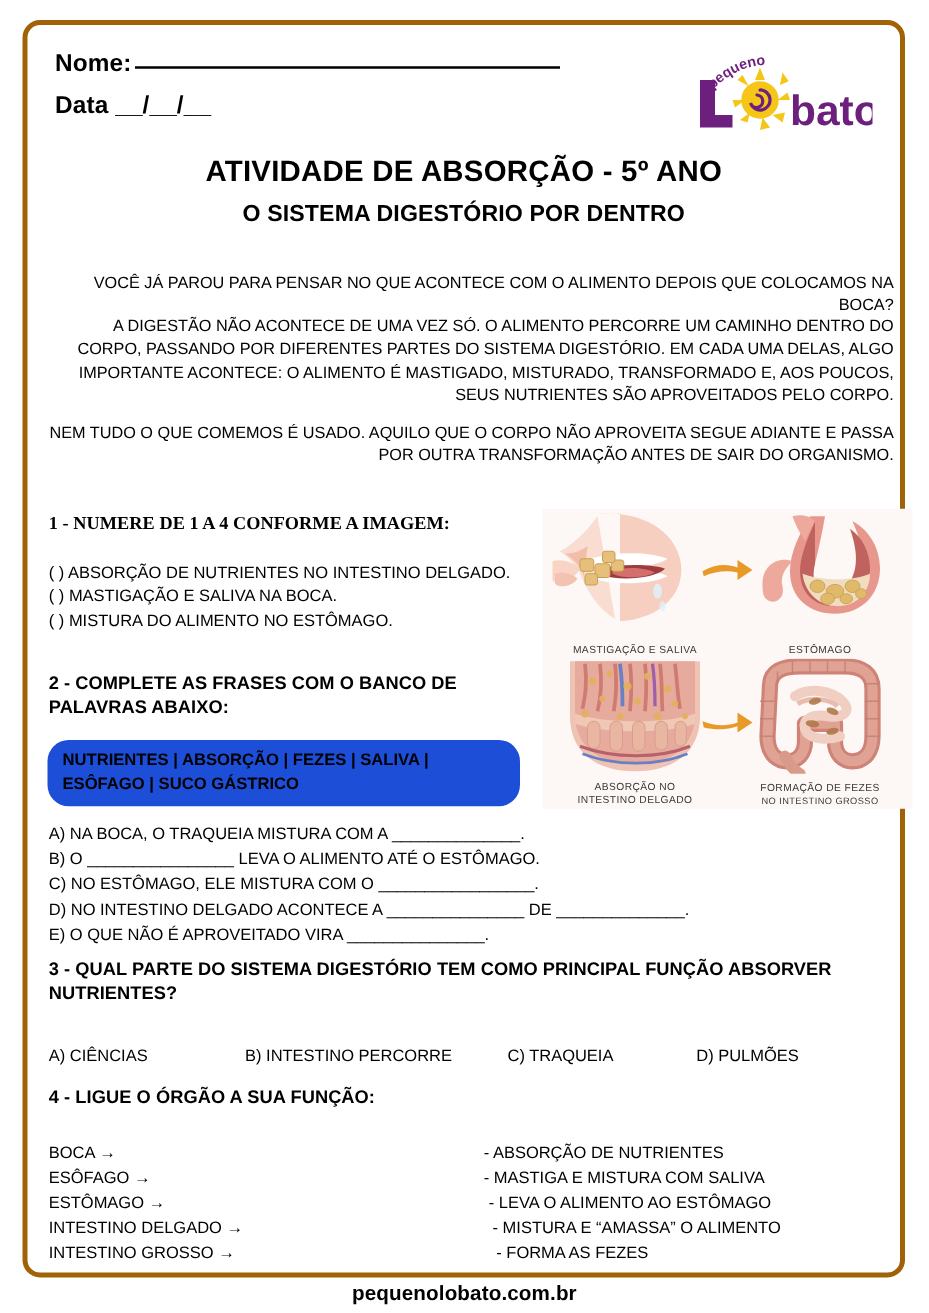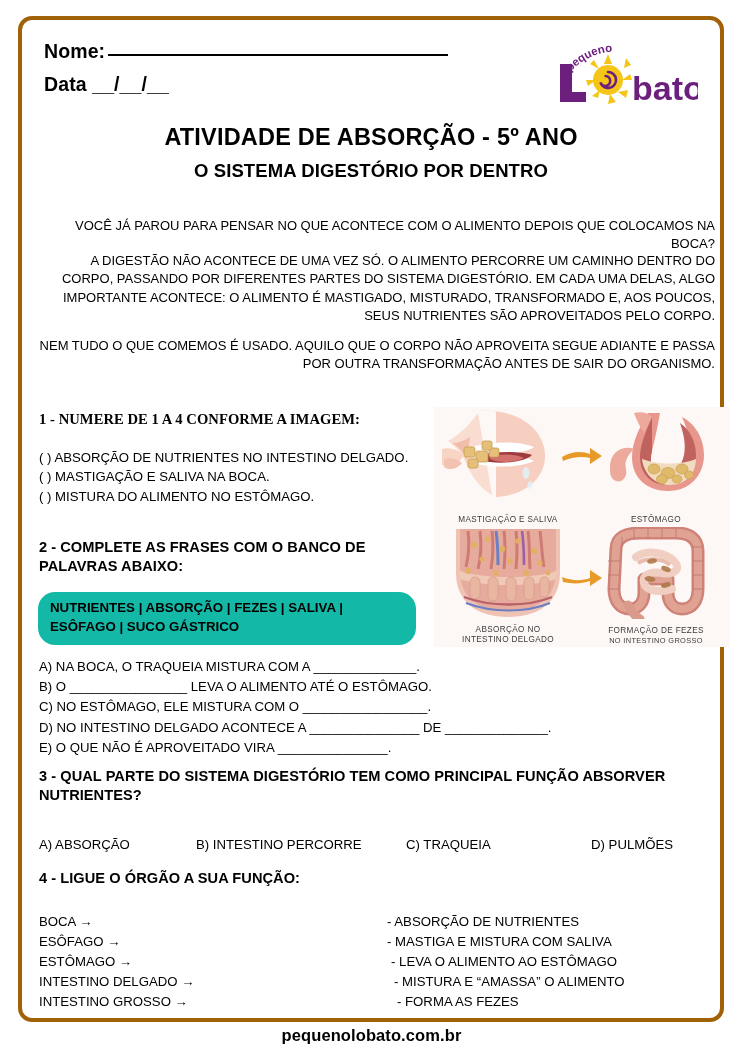--- a/index.html
+++ b/index.html
@@ -121,21 +121,21 @@
   #q1-list .opt { white-space: nowrap; }
 
   
   #word-bank {
     position: absolute;
     left: 16px;
     top: 572px;
     width: 378px;
     padding: 7px 12px 8px 12px;
     box-sizing: border-box;
-    background: #14b8a6;
+    background: #1d4ed8;
     border-radius: 17px;
     font-size: 13.3px;
     font-weight: bold;
     line-height: 1.42;
   }
 
   
   #fill-list {
     position: absolute;
     left: 17px;
@@ -151,21 +151,21 @@
     position: absolute;
     left: 17px;
     top: 817px;
     width: 676px;
     font-size: 13.2px;
   }
   #q3-options .alt { position: absolute; top: 0; white-space: nowrap; }
   #q3-alt-0 { left: 0px; }
   #q3-alt-1 { left: 157px; }
   #q3-alt-2 { left: 367px; }
-  #q3-alt-3 { left: 518px; margin-left: 34px; }
+  #q3-alt-3 { left: 518px; }
 
   
   #match-left {
     position: absolute;
     left: 17px;
     top: 892px;
     width: 290px;
     font-size: 13.2px;
     line-height: 1.52;
   }
@@ -303,21 +303,21 @@
   <div id="fill-list">
     <div class="item">A) NA BOCA, O TRAQUEIA MISTURA COM A ______________.</div>
     <div class="item">B) O ________________ LEVA O ALIMENTO ATÉ O ESTÔMAGO.</div>
     <div class="item">C) NO ESTÔMAGO, ELE MISTURA COM O _________________.</div>
     <div class="item">D) NO INTESTINO DELGADO ACONTECE A _______________ DE ______________.</div>
     <div class="item">E) O QUE NÃO É APROVEITADO VIRA _______________.</div>
   </div>
 
   <div id="q3-heading" class="q-heading">3 - QUAL PARTE DO SISTEMA DIGESTÓRIO TEM COMO PRINCIPAL FUNÇÃO ABSORVER NUTRIENTES?</div>
   <div id="q3-options">
-    <span id="q3-alt-0" class="alt">A) ABSORÇÃO</span>
+    <span id="q3-alt-0" class="alt">A) CIÊNCIAS</span>
     <span id="q3-alt-1" class="alt">B) INTESTINO PERCORRE</span>
     <span id="q3-alt-2" class="alt">C) TRAQUEIA</span>
     <span id="q3-alt-3" class="alt">D) PULMÕES</span>
   </div>
 
   <div id="q4-heading" class="q-heading">4 - LIGUE O ÓRGÃO A SUA FUNÇÃO:</div>
   <div id="match-left">
     <div class="org">BOCA →</div>
     <div class="org">ESÔFAGO →</div>
     <div class="org">ESTÔMAGO →</div>

